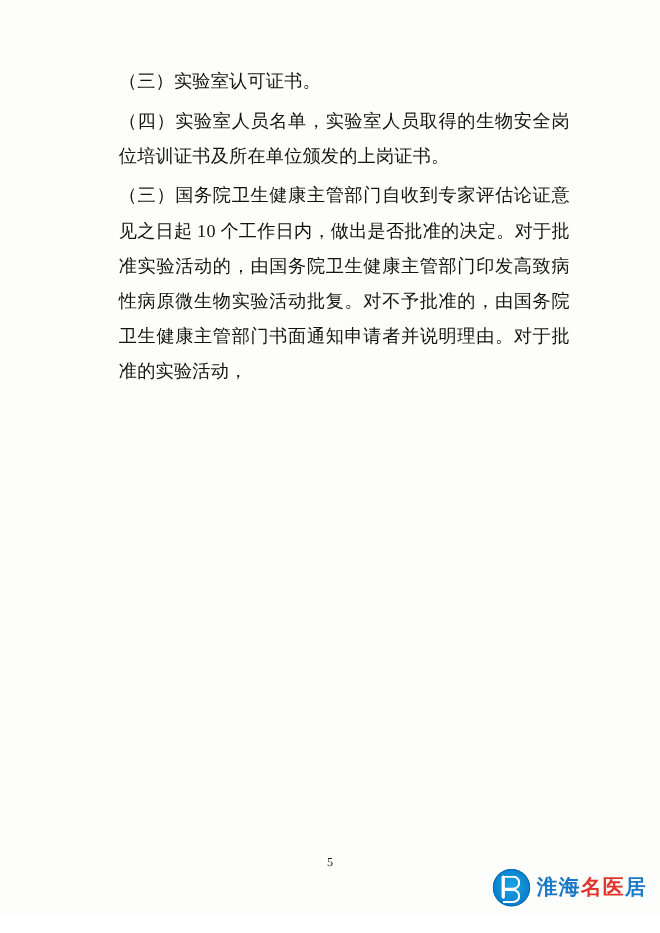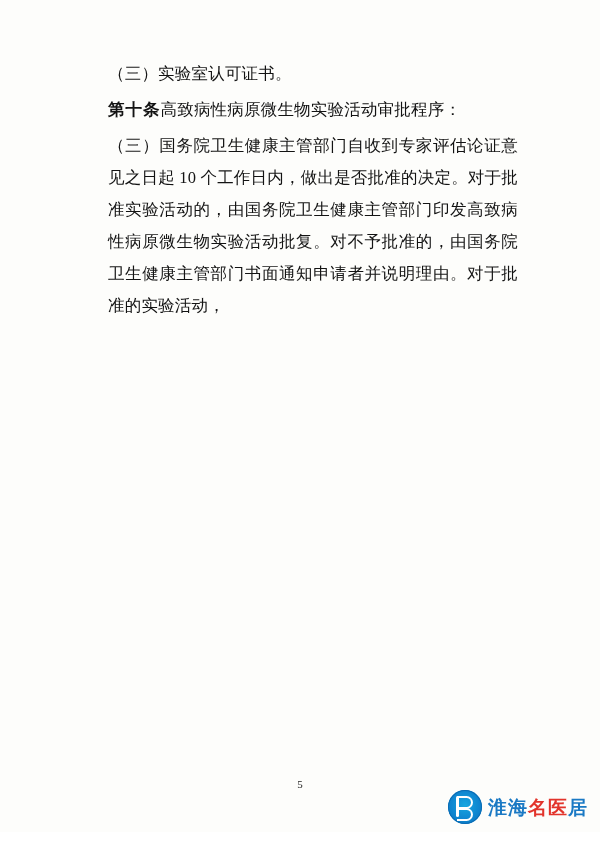--- a/index.html
+++ b/index.html
@@ -108,21 +108,21 @@
     color: #e2342b;
   }
 </style>
 </head>
 <body>
 
 <div class="page">
 
   <div class="doc-body">
     <p class="para">（三）实验室认可证书。</p>
-    <p class="para"><span class="lead">第十条</span><span>高致病性病原微生物实验活动审批程序：</span></p>
+    <p class="para">（四）实验室人员名单，实验室人员取得的生物安全岗位培训证书及所在单位颁发的上岗证书。</p>
     <p class="para">（三）国务院卫生健康主管部门自收到专家评估论证意见之日起 10 个工作日内，做出是否批准的决定。对于批准实验活动的，由国务院卫生健康主管部门印发高致病性病原微生物实验活动批复。对不予批准的，由国务院卫生健康主管部门书面通知申请者并说明理由。对于批准的实验活动，</p>
   </div>
 
   <div class="page-number">5</div>
 
   <div class="watermark">
     <div class="wm-logo">
       <span class="wm-bar"></span>
     </div>
     <div class="wm-text"><span>淮海</span><span class="accent">名医</span><span>居</span></div>

